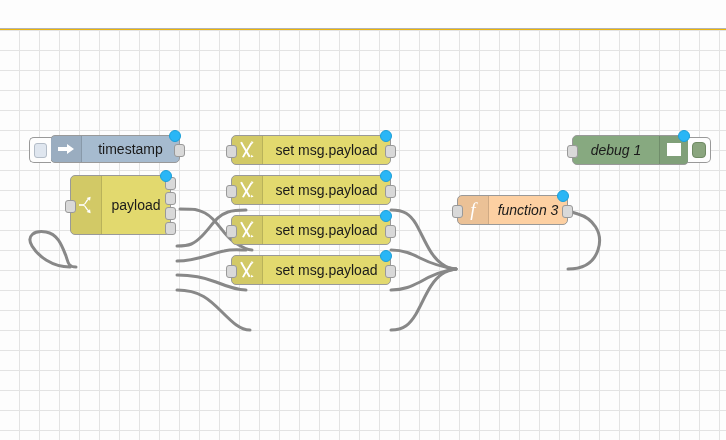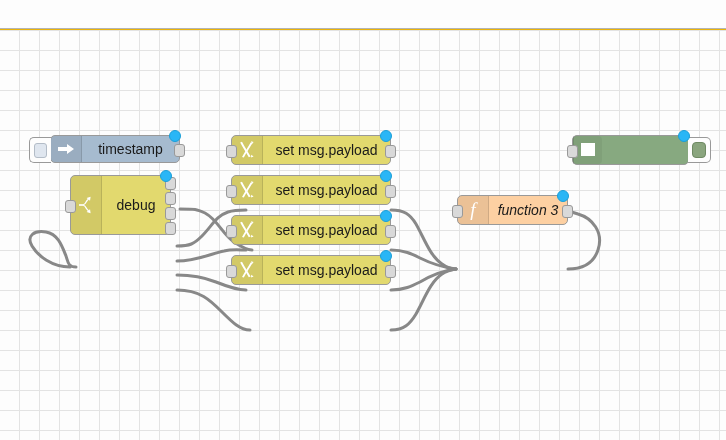--- a/index.html
+++ b/index.html
@@ -200,21 +200,21 @@
           <div class="status-dot"></div>
         </div>
         <div class="node" style="left: 70px; top: 145px; width: 101px; height: 60px; background: rgb(226, 217, 110);">
           <div class="node-icon-box">
             <svg class="icon" width="20" height="20" viewBox="0 0 20 20">
               <path d="M3 9.2 H8 V10.8 H3 Z" fill="#ffffff"></path>
               <path d="M7.5 10 C10 10 10.5 6.5 13 4.6 L14 6 L14.6 1.8 L10.6 3 L11.8 4 C9.2 6 9 8.9 7.5 8.9 Z" fill="#ffffff"></path>
               <path d="M7.5 10 C10 10 10.5 13.5 13 15.4 L14 14 L14.6 18.2 L10.6 17 L11.8 16 C9.2 14 9 11.1 7.5 11.1 Z" fill="#ffffff"></path>
             </svg>
           </div>
-          <div class="node-label">debug</div>
+          <div class="node-label">payload</div>
           <div class="port in" style="top: 23.5px;"></div>
           <div class="port out" style="top: 1px;"></div>
           <div class="port out" style="top: 16px;"></div>
           <div class="port out" style="top: 31px;"></div>
           <div class="port out" style="top: 46px;"></div>
           <div class="status-dot"></div>
         </div>
         <div class="node" style="left: 231px; top: 105px; width: 160px; height: 30px; background: rgb(226, 217, 110);">
           <div class="node-icon-box">
             <svg class="icon" width="20" height="20" viewBox="0 0 20 20">
@@ -276,20 +276,21 @@
             <svg class="icon" width="20" height="20" viewBox="0 0 20 20">
               <text x="10" y="16" text-anchor="middle" font-family="&quot;Liberation Serif&quot;, serif" font-style="italic" font-size="19" fill="#ffffff">f</text>
             </svg>
           </div>
           <div class="node-label italic">function 3</div>
           <div class="port in" style="top: 8.5px;"></div>
           <div class="port out" style="top: 8.5px;"></div>
           <div class="status-dot"></div>
         </div>
         <div class="node" style="left: 572px; top: 105px; width: 117px; height: 30px; background: rgb(135, 169, 128);">
+          <div class="node-label italic">debug 1</div>
           <div class="debug-lines">
             <svg class="icon" width="20" height="20" viewBox="0 0 20 20">
               <path d="M3 3 H17 V4.4 H3 Z" fill="#ffffff"></path>
               <path d="M3 5.6 H17 V4.4 H3 Z" fill="#ffffff"></path>
               <path d="M3 8.2 H17 V4.4 H3 Z" fill="#ffffff"></path>
               <path d="M3 10.8 H17 V4.4 H3 Z" fill="#ffffff"></path>
               <path d="M3 13.4 H17 V4.4 H3 Z" fill="#ffffff"></path>
               <path d="M3 16 H17 V4.4 H3 Z" fill="#ffffff"></path>
             </svg>
           </div>

